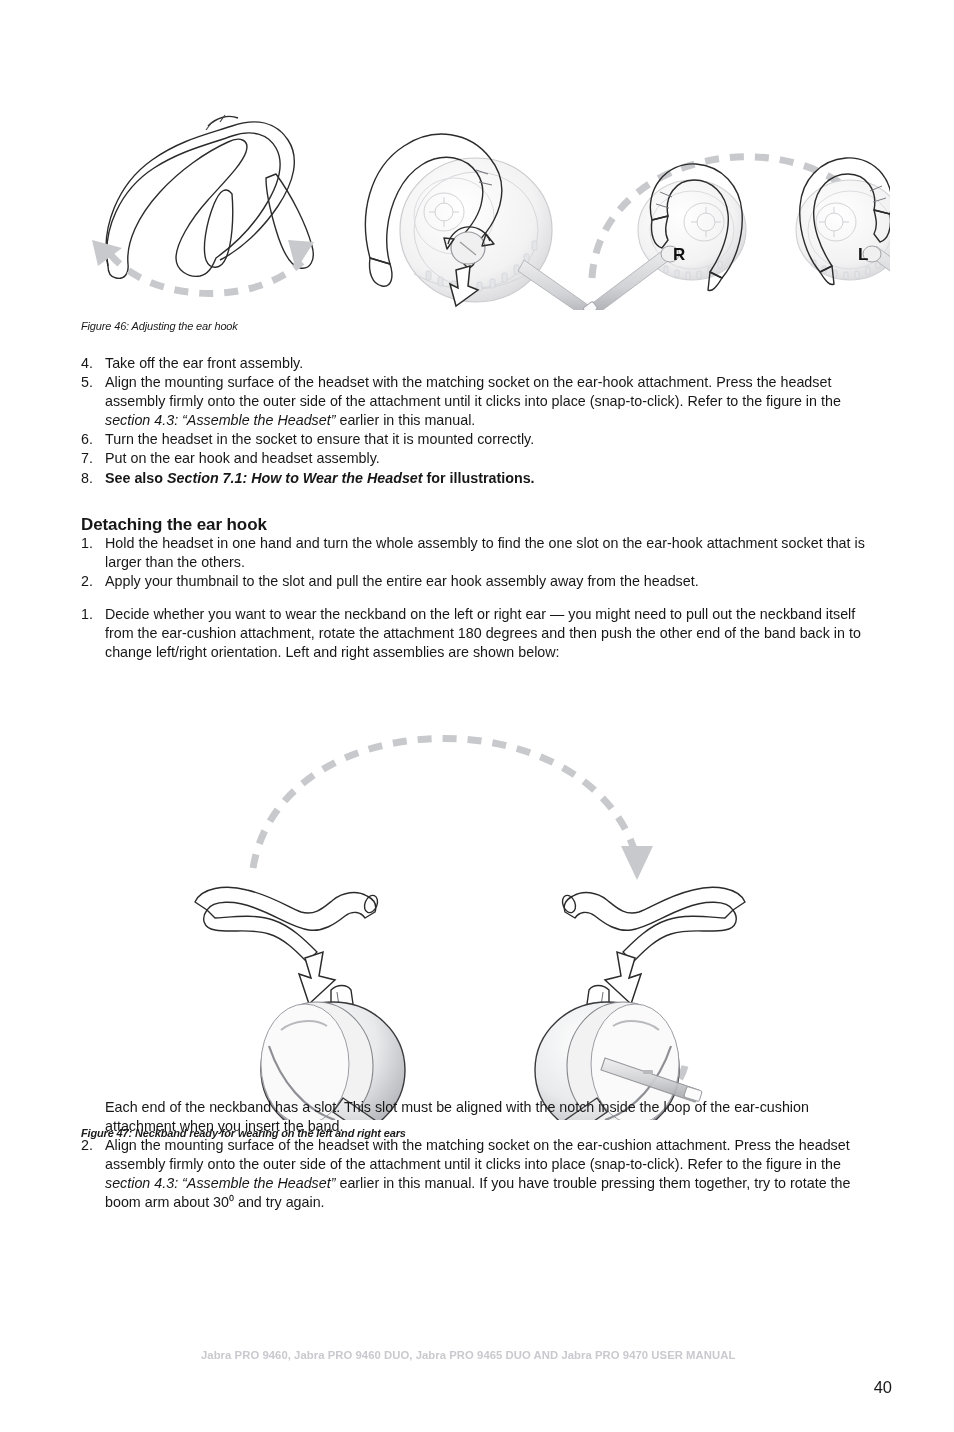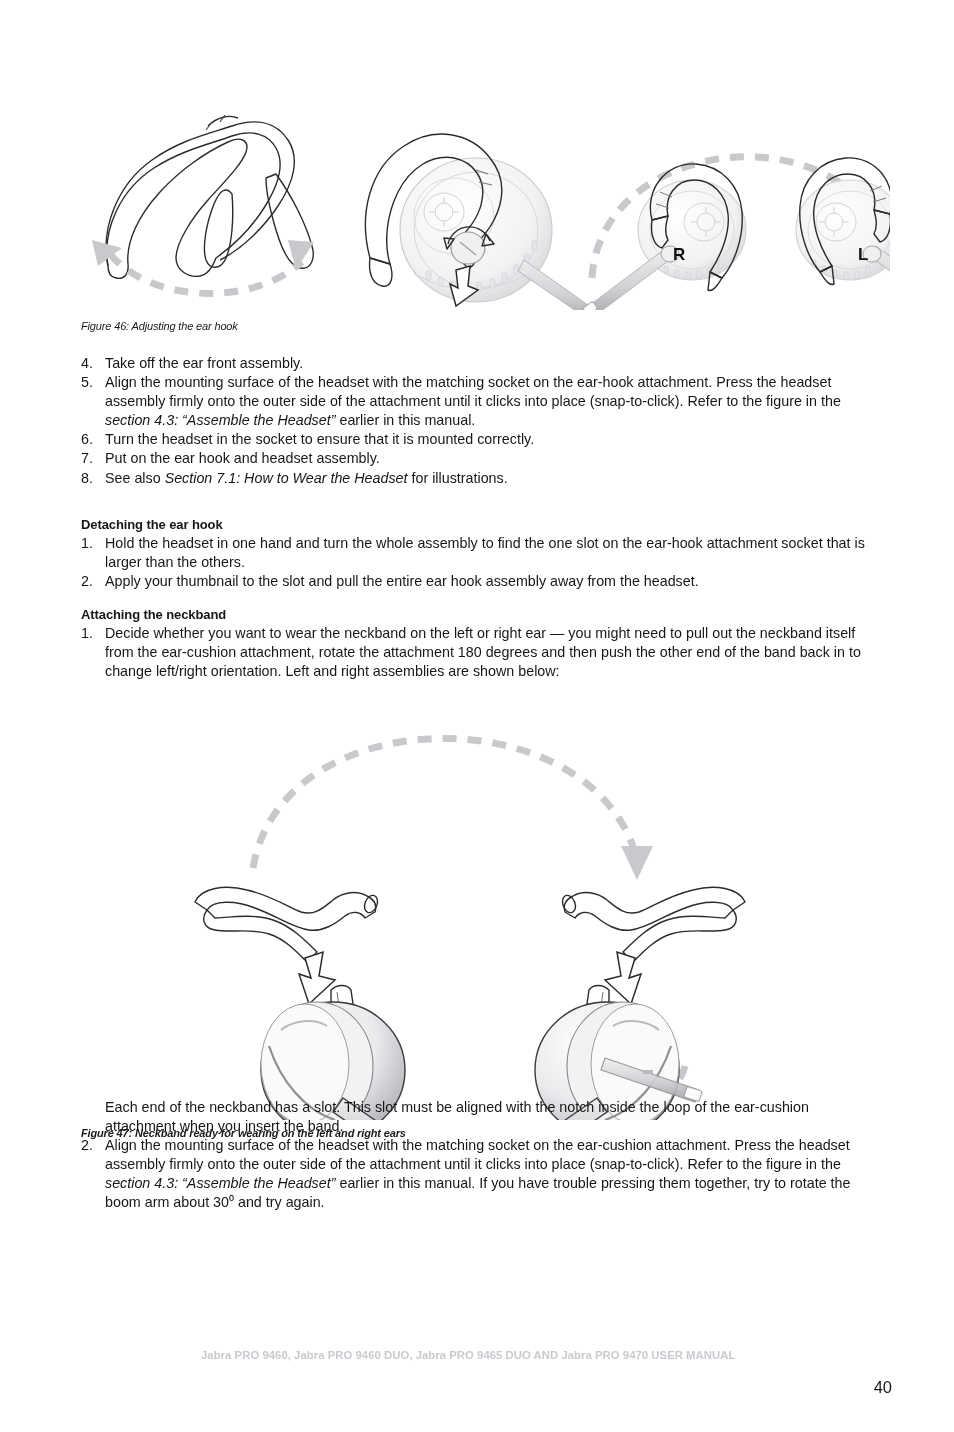--- a/index.html
+++ b/index.html
@@ -60,21 +60,21 @@
     font-size: 14.3px;
     line-height: 19.1px;
     color: #171717;
   }
   .tb-1 { top: 354px; }
   .tb-2 { top: 515px; }
   .tb-3 { top: 605px; }
   .tb-4 { top: 1098px; }
 
   h3.section-heading {
-    font-size: 13px;
+    font-size: 17px;
     font-weight: bold;
     margin: 0;
     padding: 0;
     line-height: 19.1px;
     letter-spacing: -0.1px;
   }
 
   ol.num-list {
     list-style: none;
     margin: 0;
@@ -90,20 +90,21 @@
     left: 0;
     top: 0;
     width: 20px;
     text-align: left;
   }
   .sub-para {
     padding-left: 24px;
   }
   .continuation {
     display: block;
+    font-weight: bold;
   }
   em.it { font-style: italic; text-align: center; }
 
   
   .footer-text {
     position: absolute;
     left: 182px;
     top: 1349px;
     font-size: 11.3px;
     font-weight: bold;
@@ -351,21 +352,20 @@
         <span>Hold the headset in one hand and turn the whole assembly to find the one slot on the ear-hook attachment socket that is larger than the others.</span>
       </li>
       <li>
         <span class="marker">2.</span>
         <span>Apply your thumbnail to the slot and pull the entire ear hook assembly away from the headset.</span>
       </li>
     </ol>
   </div>
 
   <div class="body-text tb-3">
-    <h3 class="section-heading">Attaching the neckband</h3>
     <ol class="num-list">
       <li>
         <span class="marker">1.</span>
         <span>Decide whether you want to wear the neckband on the left or right ear — you might need to pull out the neckband itself from the ear-cushion attachment, rotate the attachment 180 degrees and then push the other end of the band back in to change left/right orientation. Left and right assemblies are shown below:</span>
       </li>
     </ol>
   </div>
 
   <div class="figure-bottom">
     <svg width="570" height="430" viewBox="0 0 570 430" xmlns="http://www.w3.org/2000/svg">

